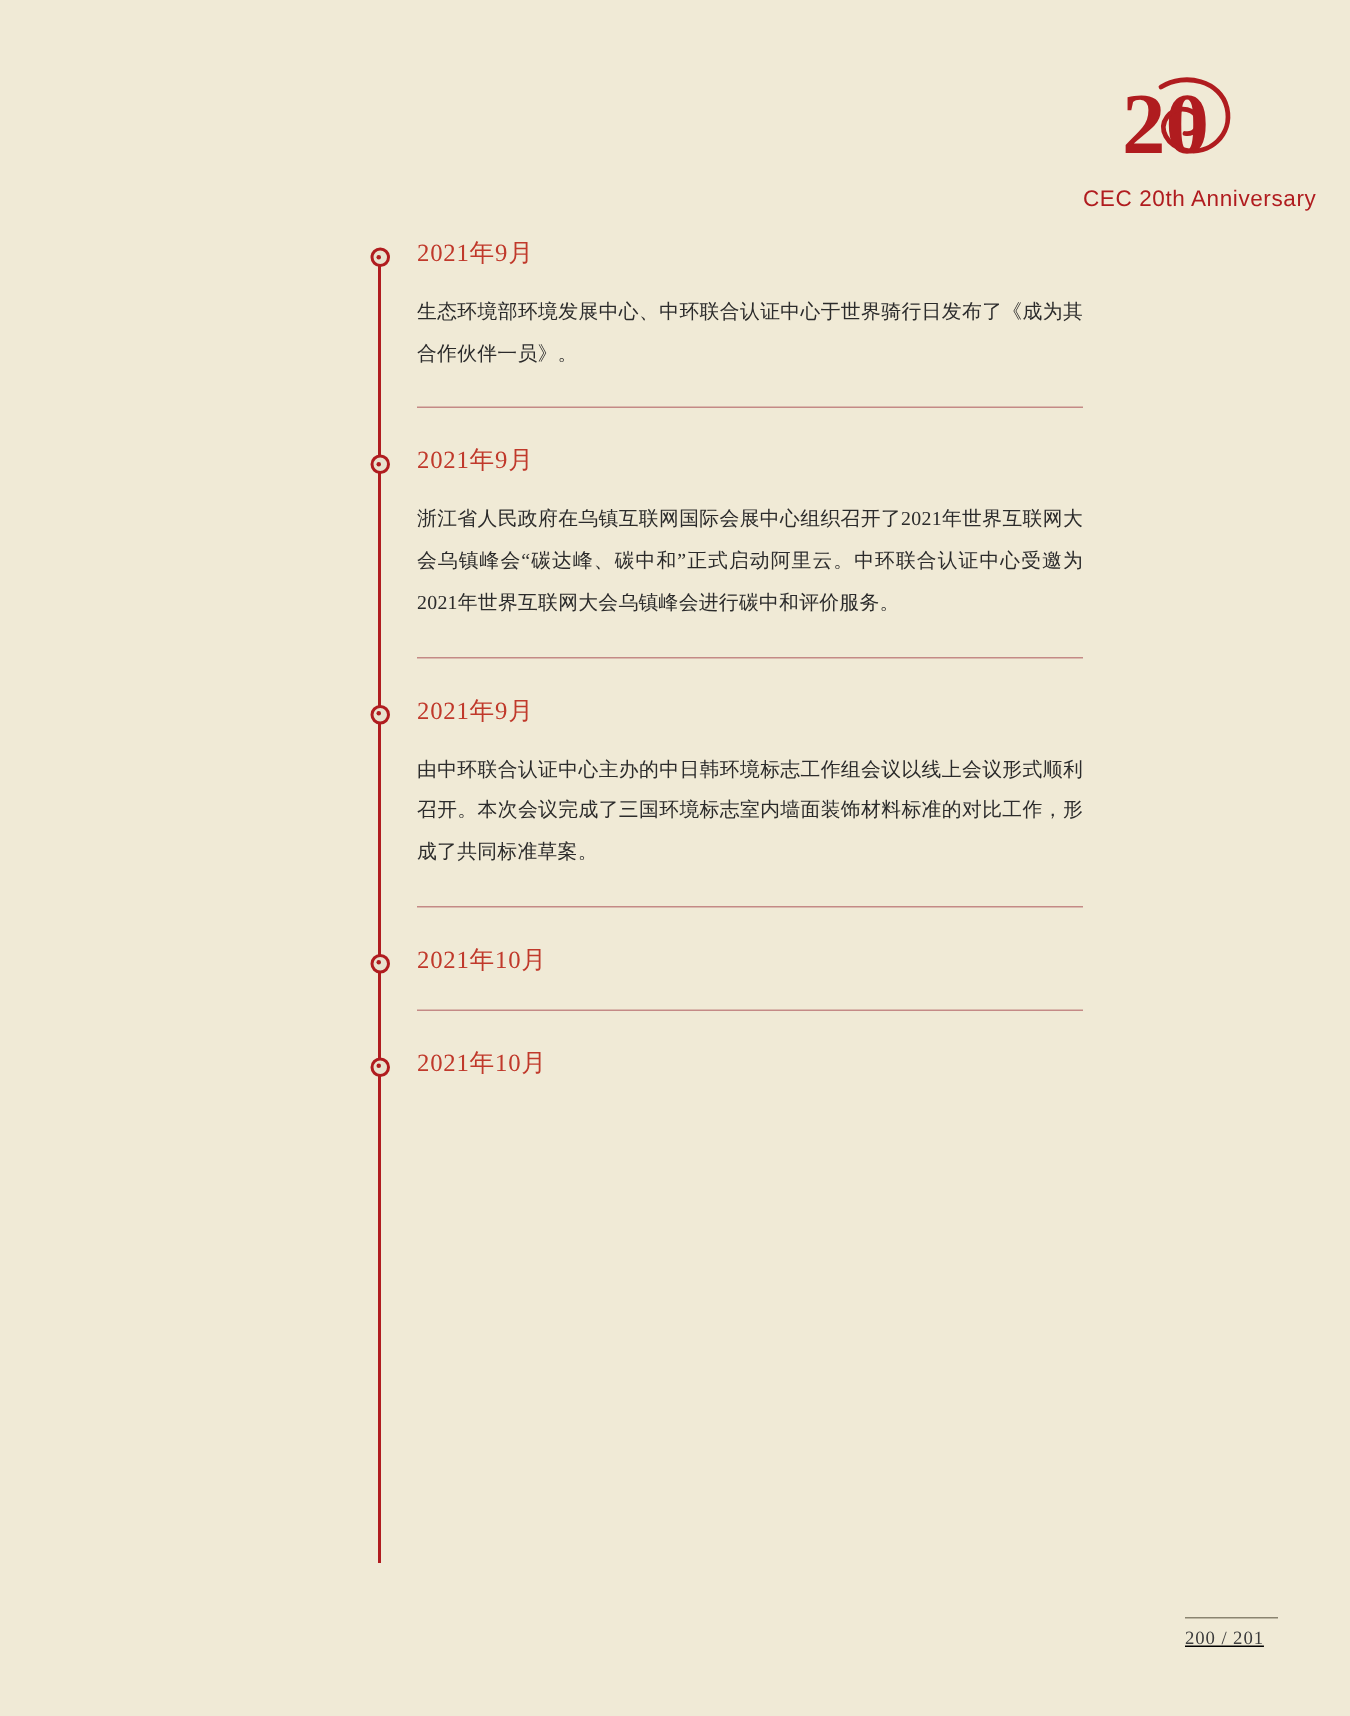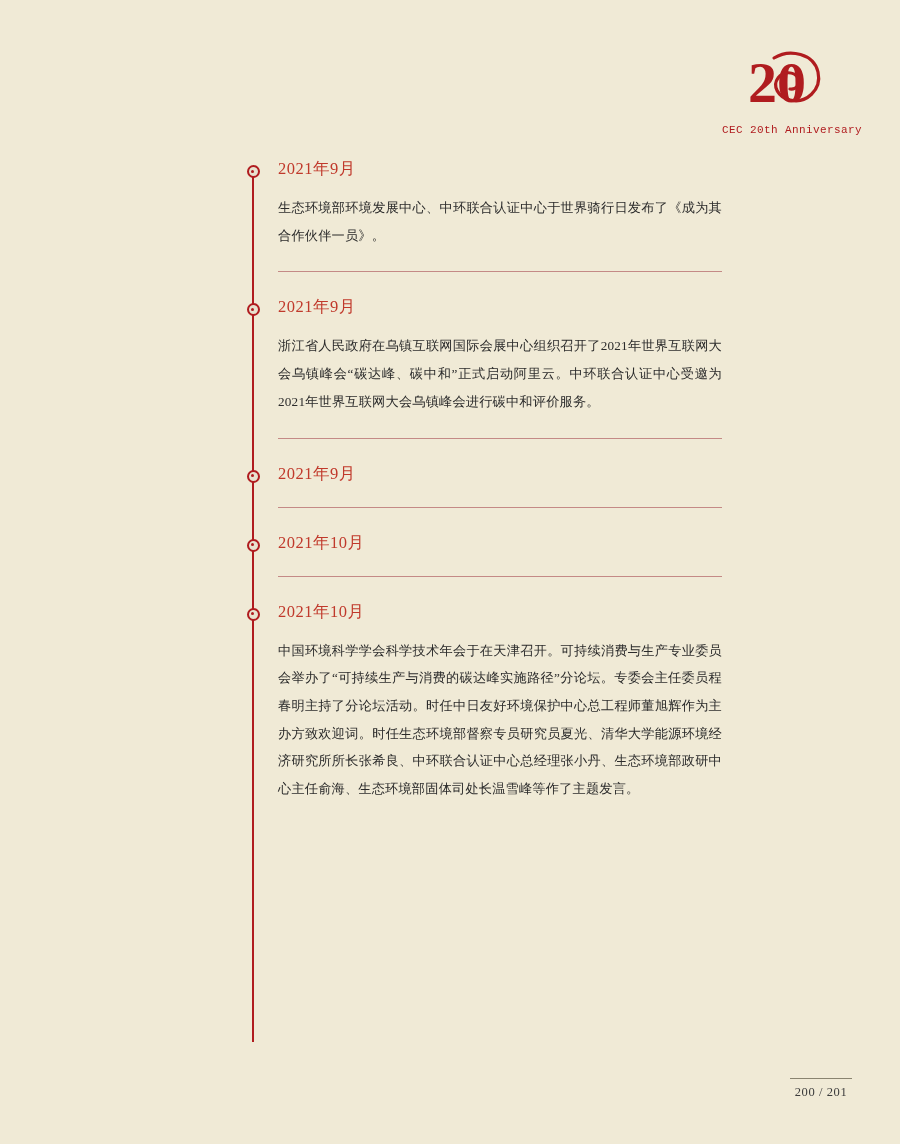--- a/index.html
+++ b/index.html
@@ -31,24 +31,24 @@
   }
   .logo-mark {
     position: relative;
     width: 86px;
     height: 68px;
     margin: 0 auto;
   }
   .logo-mark svg { display: block; }
   .logo-caption {
     margin-top: 8px;
-    font-size: 11px;
+    font-size: 15px;
     letter-spacing: 0.4px;
     color: #b01c1f;
-    font-family: Liberation Mono, monospace;
+    font-family: Liberation Sans, sans-serif;
     white-space: nowrap;
   }
 
   
   .timeline {
     position: absolute;
     left: 252px;
     top: 158px;
     width: 470px;
   }
@@ -105,21 +105,22 @@
     height: 1px;
     background: #c48a86;
     margin: 22px 0 24px 0;
   }
 
   
   .footer {
     position: absolute;
     right: 48px;
     bottom: 44px;
-    text-align: center;
+    text-align: left;
+    text-decoration: underline;
   }
   .footer-rule {
     width: 62px;
     height: 1px;
     background: #8a8470;
     margin: 0 0 6px auto;
   }
   .footer-page {
     font-size: 12.5px;
     color: #3c3c3c;
@@ -154,33 +155,33 @@
     <div class="entry">
       <span class="dot"></span>
       <div class="entry-date">2021年9月</div>
       <p class="entry-body">浙江省人民政府在乌镇互联网国际会展中心组织召开了2021年世界互联网大会乌镇峰会“碳达峰、碳中和”正式启动阿里云。中环联合认证中心受邀为2021年世界互联网大会乌镇峰会进行碳中和评价服务。</p>
       <div class="entry-rule"></div>
     </div>
 
     <div class="entry">
       <span class="dot"></span>
       <div class="entry-date">2021年9月</div>
+      <p class="entry-body">由中环联合认证中心主办的中日韩环境标志工作组会议以线上会议形式顺利召开。本次会议完成了三国环境标志室内墙面装饰材料标准的对比工作，形成了共同标准草案。</p>
       <div class="entry-rule"></div>
     </div>
 
     <div class="entry">
       <span class="dot"></span>
       <div class="entry-date">2021年10月</div>
       <div class="entry-rule"></div>
     </div>
 
     <div class="entry last">
       <span class="dot"></span>
       <div class="entry-date">2021年10月</div>
-      <p class="entry-body">中国环境科学学会科学技术年会于在天津召开。可持续消费与生产专业委员会举办了“可持续生产与消费的碳达峰实施路径”分论坛。专委会主任委员程春明主持了分论坛活动。时任中日友好环境保护中心总工程师董旭辉作为主办方致欢迎词。时任生态环境部督察专员研究员夏光、清华大学能源环境经济研究所所长张希良、中环联合认证中心总经理张小丹、生态环境部政研中心主任俞海、生态环境部固体司处长温雪峰等作了主题发言。</p>
 
     </div>
   </div>
 
   <div class="footer">
     <div class="footer-rule"></div>
     <div class="footer-page">200 / 201</div>
   </div>
 
 </div>

